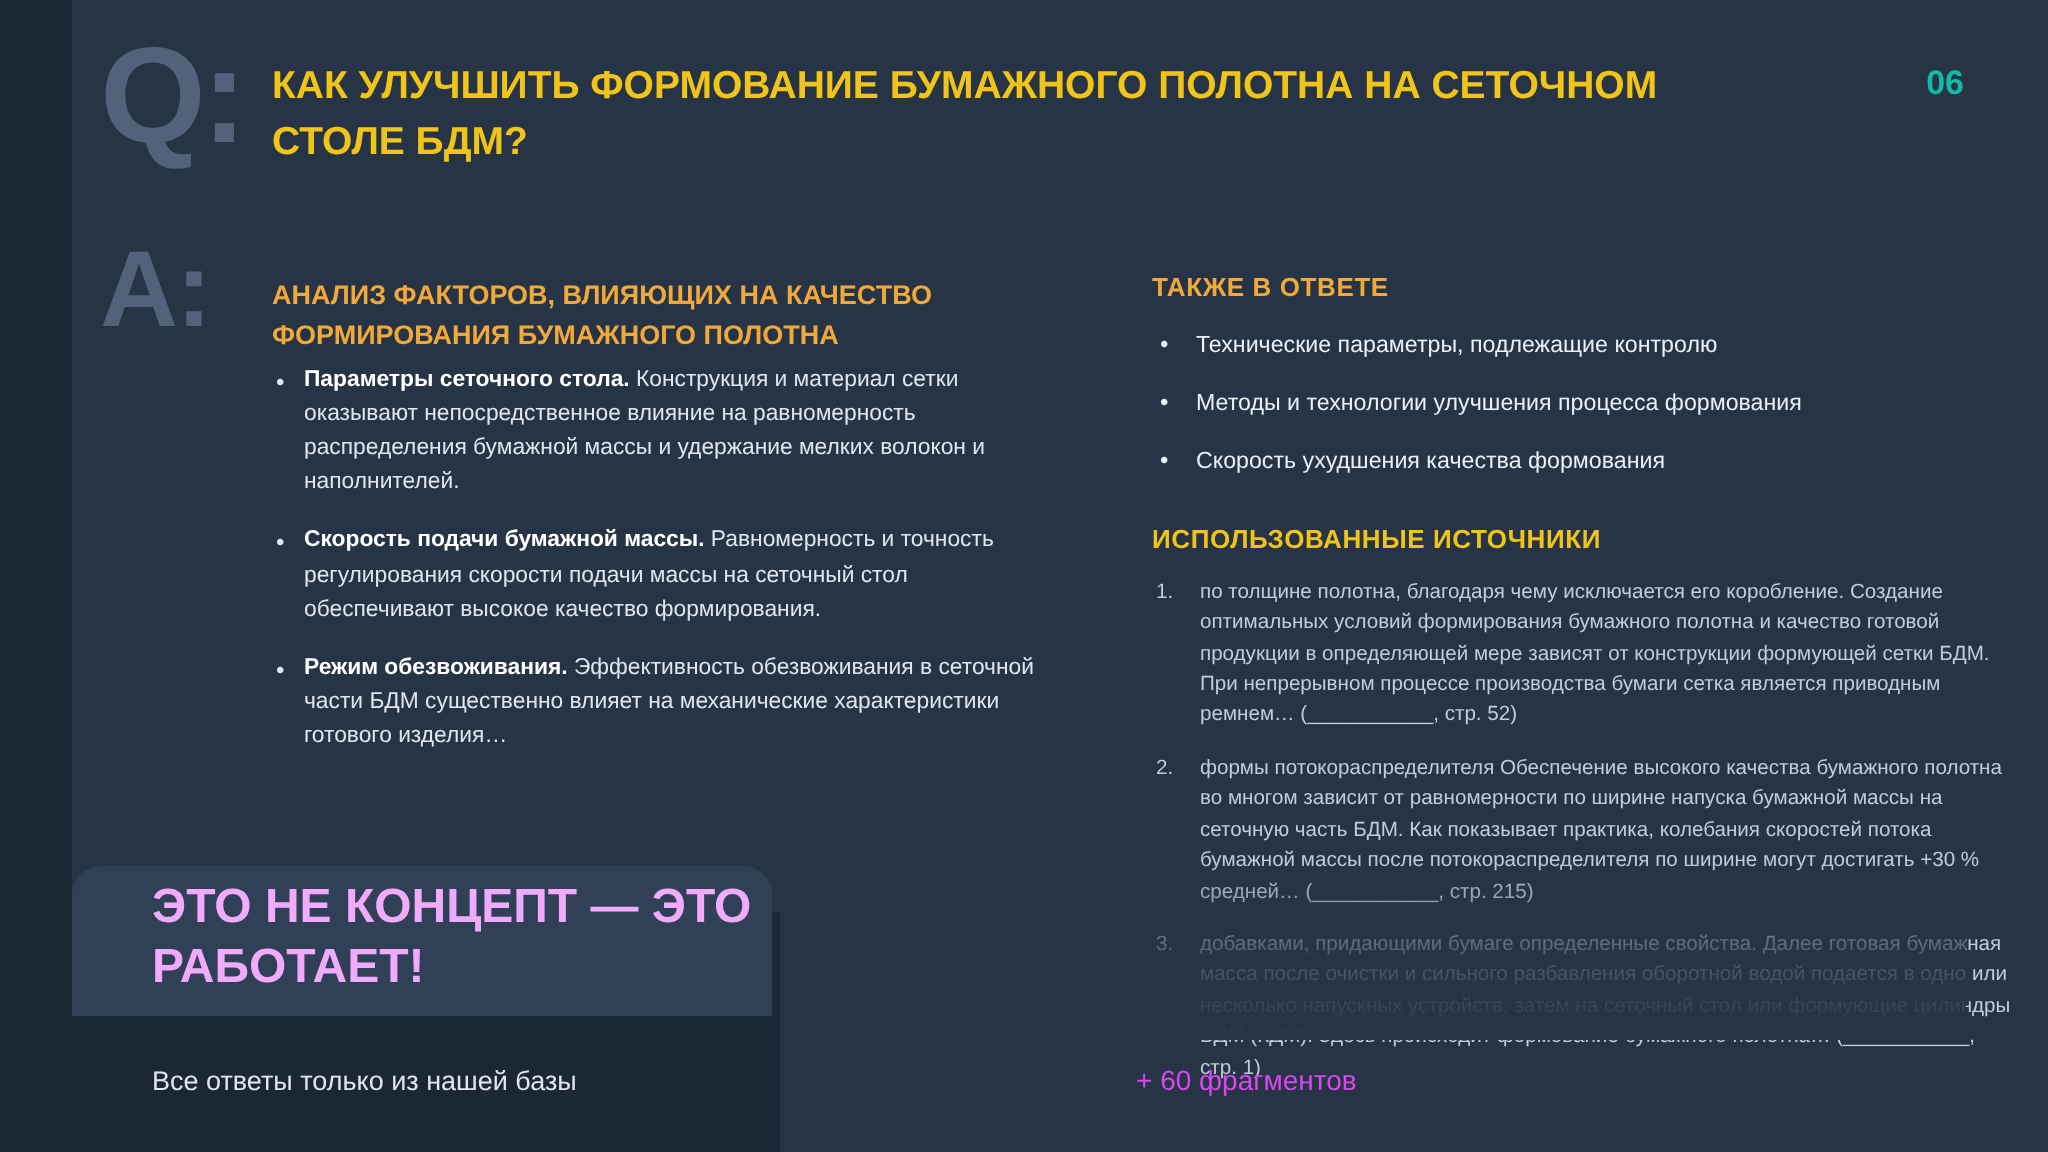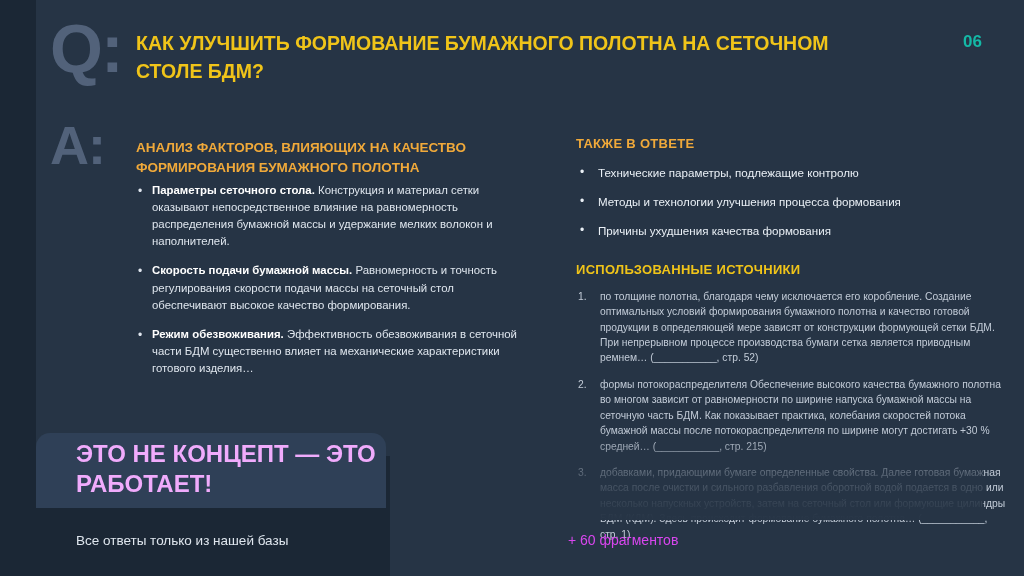--- a/index.html
+++ b/index.html
@@ -252,21 +252,21 @@
     </div>
     <div class="bullet">
       <b>Режим обезвоживания.</b><span> Эффективность обезвоживания в сеточной части БДМ существенно влияет на механические характеристики готового изделия…</span>
     </div>
   </div>
 
   <div class="right-col">
     <div class="section-head">ТАКЖЕ В ОТВЕТЕ</div>
     <div class="r-bullet">Технические параметры, подлежащие контролю</div>
     <div class="r-bullet">Методы и технологии улучшения процесса формования</div>
-    <div class="r-bullet">Причины ухудшения качества формования</div>
+    <div class="r-bullet">Скорость ухудшения качества формования</div>
 
     <div class="sources-head">ИСПОЛЬЗОВАННЫЕ ИСТОЧНИКИ</div>
     <div class="src-list">
       <div class="src-item">
         <span class="src-num">1.</span>
         <span>по толщине полотна, благодаря чему исключается его коробление. Создание оптимальных условий формирования бумажного полотна и качество готовой продукции в определяющей мере зависят от конструкции формующей сетки БДМ. При непрерывном процессе производства бумаги сетка является приводным ремнем… (___________, стр. 52)</span>
       </div>
       <div class="src-item">
         <span class="src-num">2.</span>
         <span>формы потокораспределителя Обеспечение высокого качества бумажного полотна во многом зависит от равномерности по ширине напуска бумажной массы на сеточную часть БДМ. Как показывает практика, колебания скоростей потока бумажной массы после потокораспределителя по ширине могут достигать +30 % средней… (___________, стр. 215)</span>

